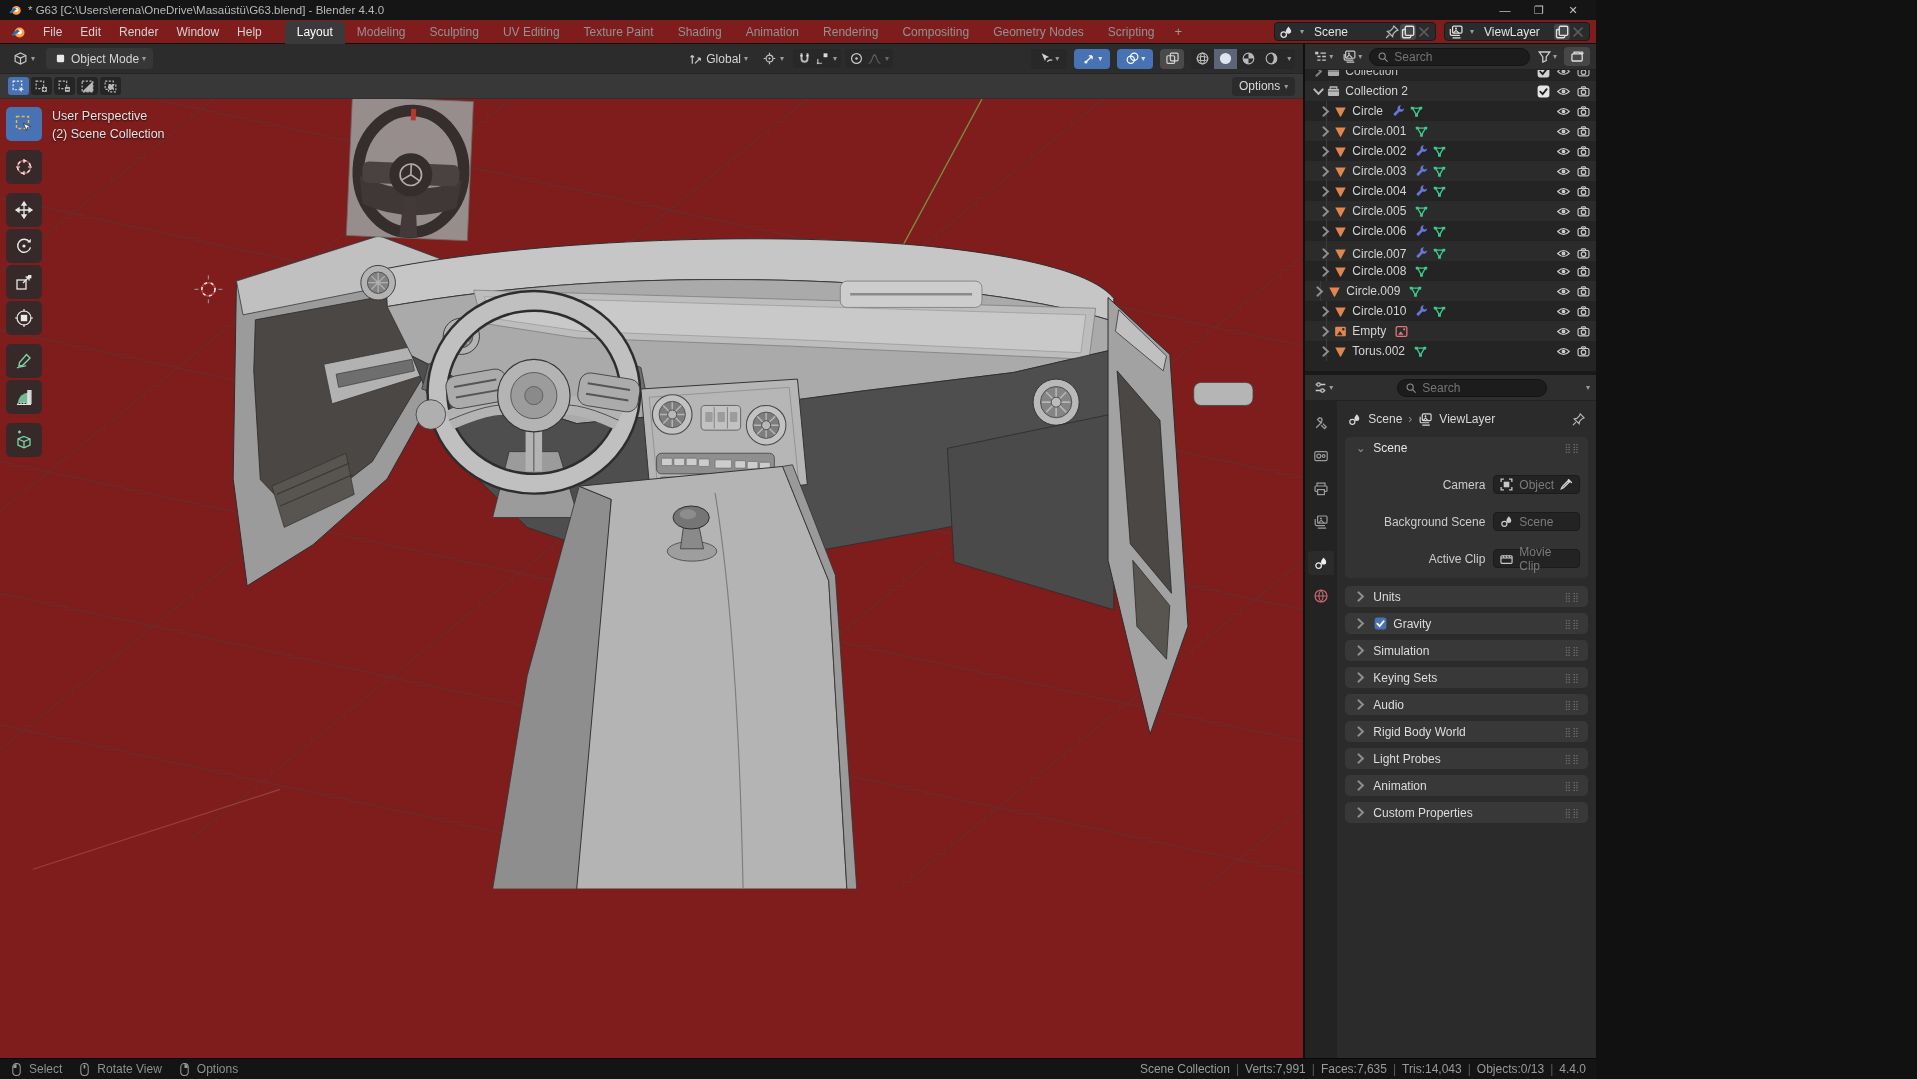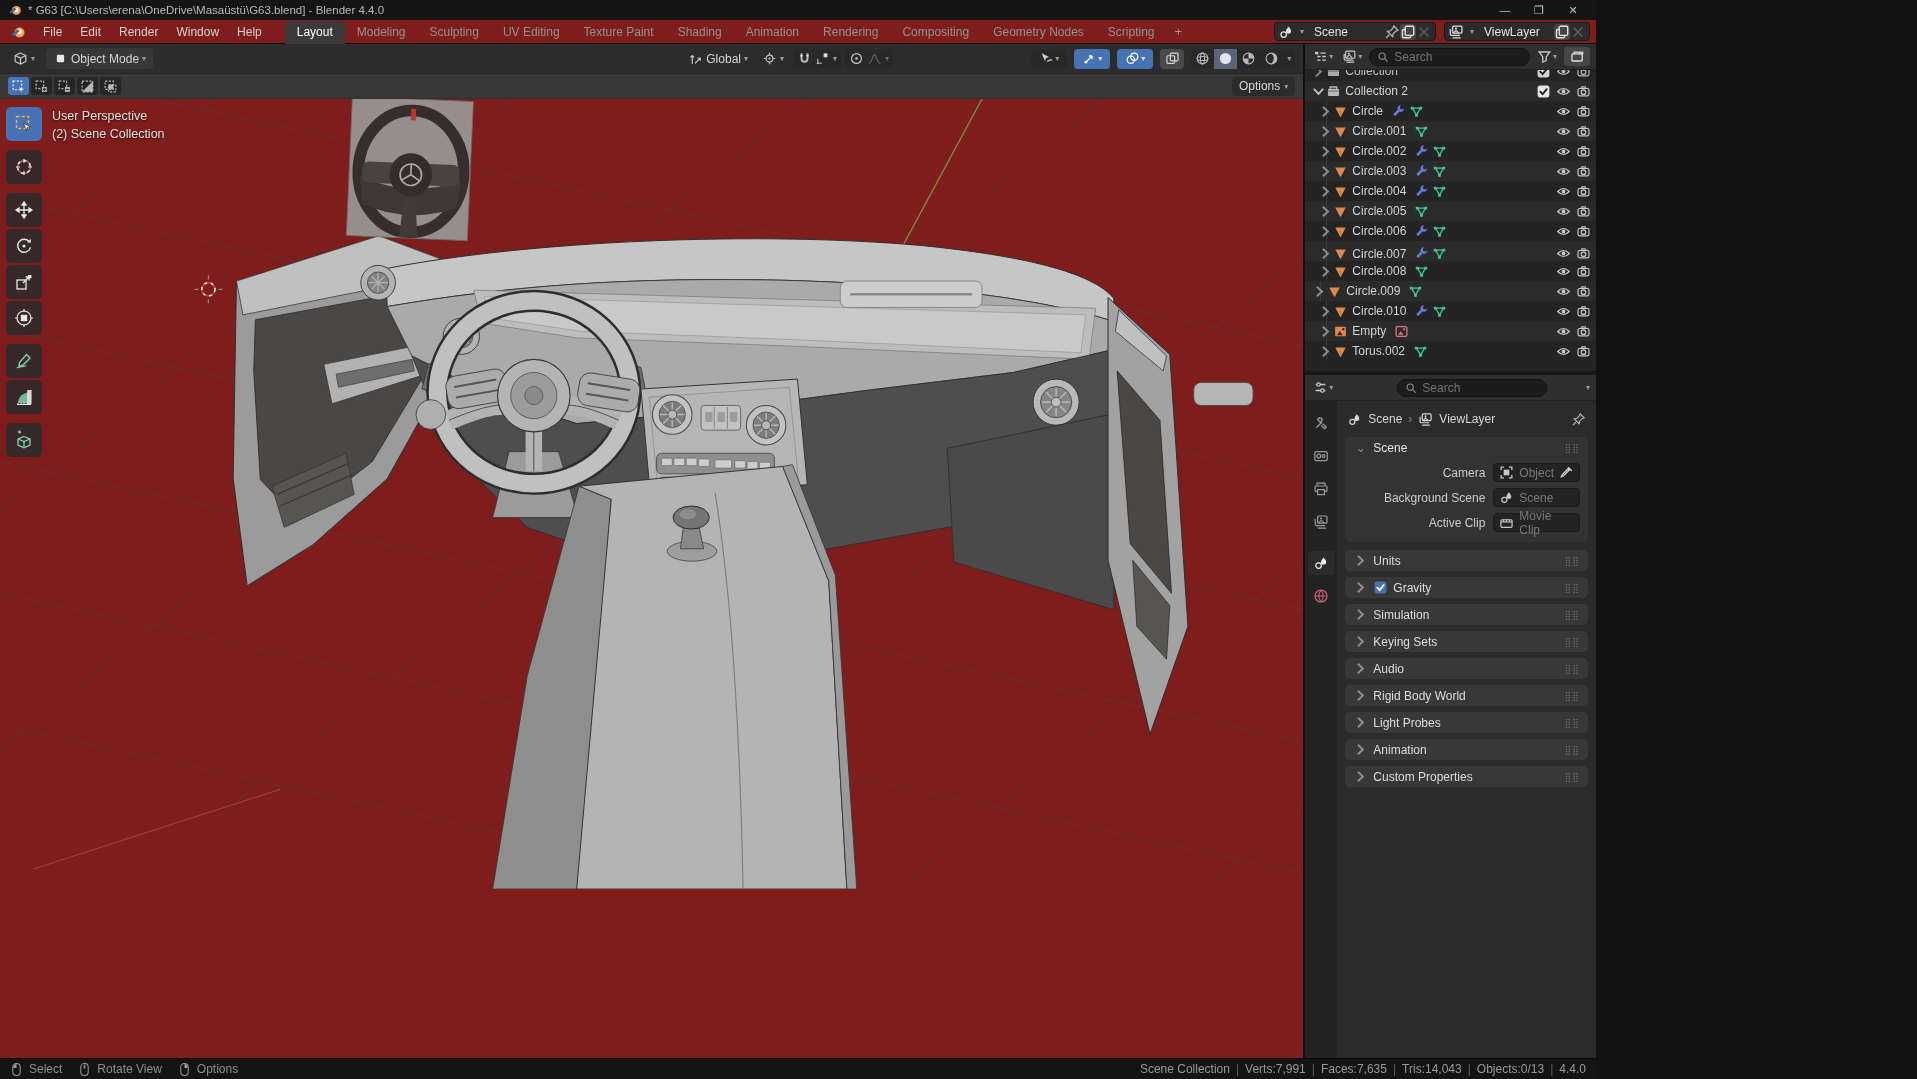--- a/index.html
+++ b/index.html
@@ -98,21 +98,21 @@
   .ptab svg { width:16px; height:16px; }
   .ptab.active { background:#2b2b2b; color:#f0f0f0; }
   .ptab.world { color:#cc6673; }
   .ptab.gap-before { margin-top:8px; }
   .pr-content { flex:1; background:#2b2b2b; padding:6px 8px 0 8px; overflow:hidden; }
   .breadcrumb { display:flex; align-items:center; gap:6px; height:24px; color:#d8d8d8; padding:0 2px; }
   .breadcrumb .sep { color:#8a8a8a; }
   .panel { background:#333333; border-radius:5px; margin-top:6px; padding-bottom:8px; }
   .panel-head { height:22px; display:flex; align-items:center; gap:5px; padding:0 8px; color:#e6e6e6; }
   .dots { margin-left:auto; color:#6e6e6e; font-size:9px; letter-spacing:1px; }
-  .fieldrow { display:flex; align-items:center; height:23px; padding:0 8px 0 0; margin-top:2px; }
+  .fieldrow { display:flex; align-items:center; height:23px; padding:0 8px 0 0; margin-top:14px; }
   .fieldrow .flabel { width:148px; text-align:right; color:#cccccc; padding-right:8px; flex:none; }
   .field { flex:1; background:#232323; border:1px solid #1b1b1b; border-radius:4px; height:19px; display:flex; align-items:center; gap:5px; padding:0 5px; }
   .field .ph { color:#7b7b7b; }
   .field .dropper { margin-left:auto; }
   .sections { margin-top:8px; display:flex; flex-direction:column; gap:6px; }
   .section { background:#383838; border-radius:5px; height:21px; display:flex; align-items:center; gap:5px; padding:0 8px; color:#dddddd; }
 
   
   .statusbar { height:21px; background:#141414; display:flex; align-items:center; padding:0 10px; flex:none; border-top:1px solid #090909; color:#8f8f8f; }
   .hint { display:flex; align-items:center; gap:4px; margin-right:16px; }

